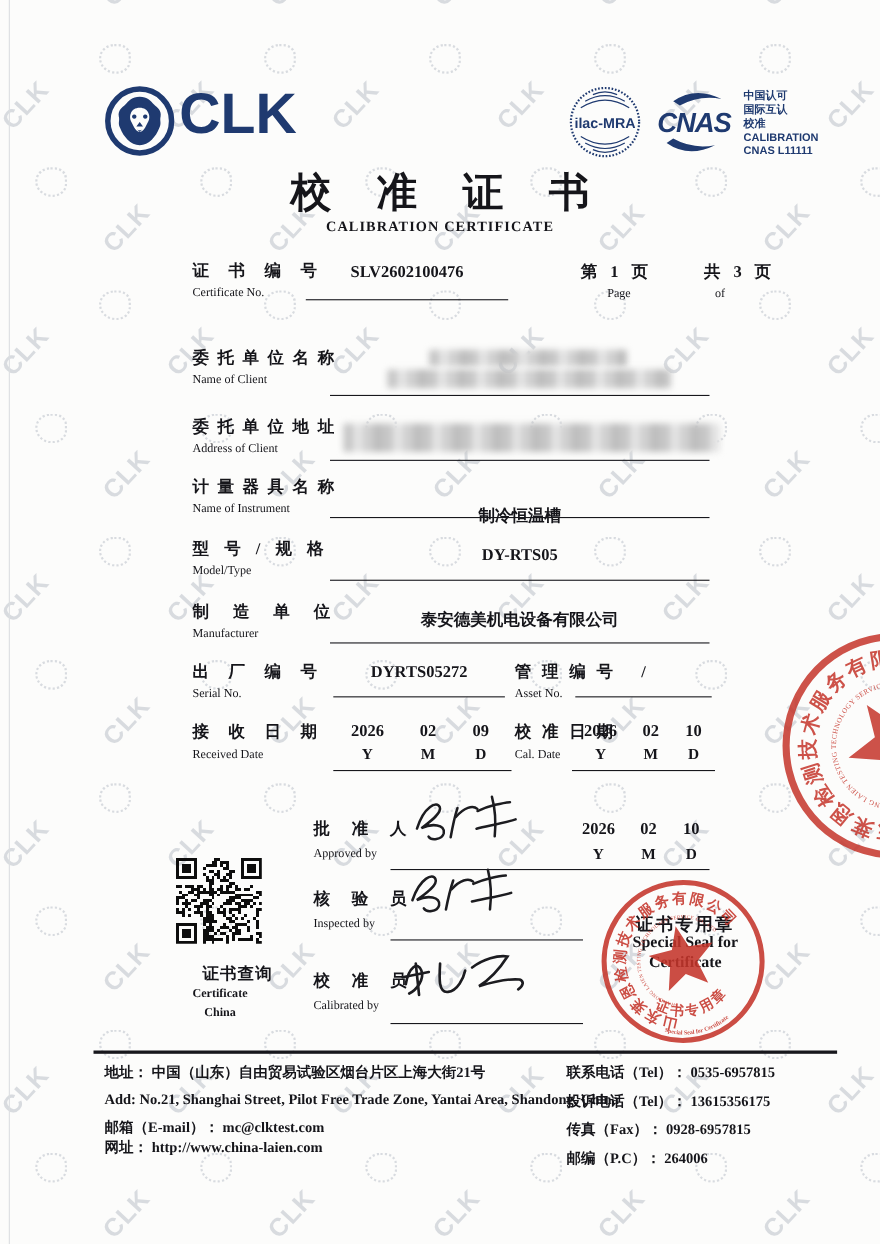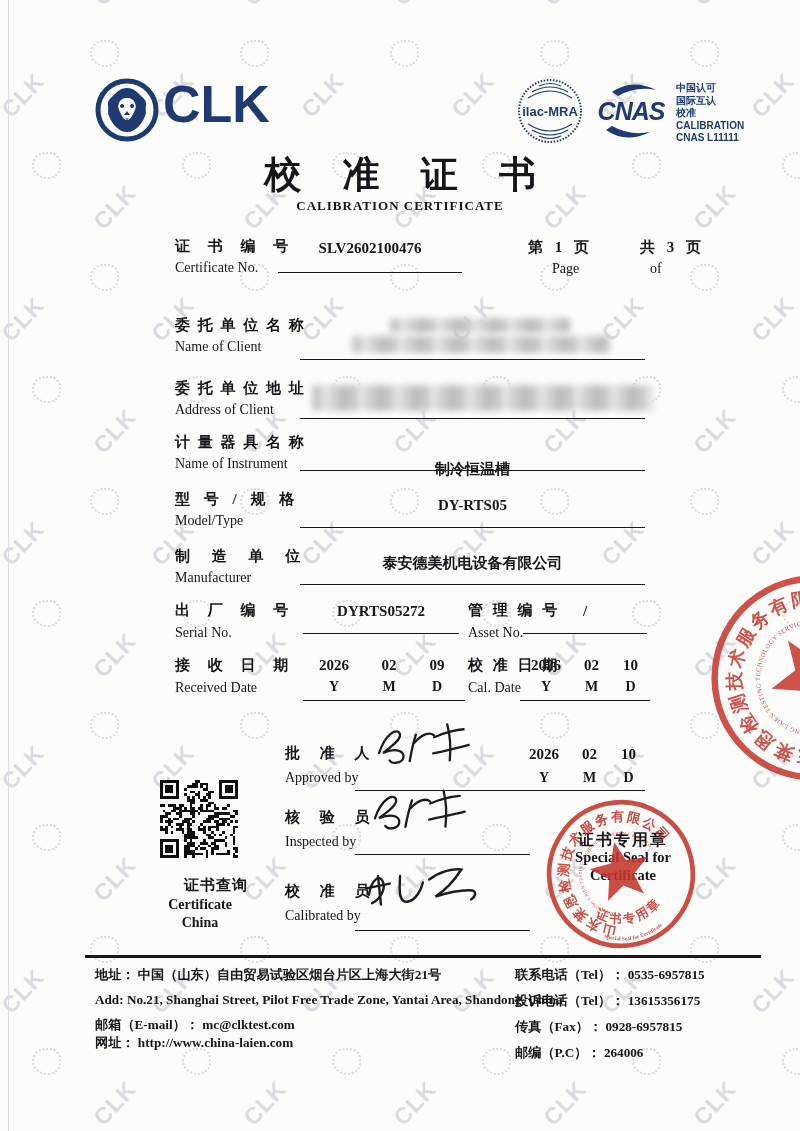--- a/index.html
+++ b/index.html
@@ -1,20 +1,20 @@
 <!DOCTYPE html>
 <html><head>
 <meta charset="utf-8">
 <style>
   html,body{margin:0;padding:0;background:#e8e8e8;}
   .page{position:relative;width:800px;height:1131px;background:#fcfcfb;overflow:hidden;
         font-family:"Liberation Serif","DejaVu Serif",serif;color:#15151a;}
   .abs{position:absolute;}
   .zh{font-weight:bold;font-size:15px;letter-spacing:2px;white-space:nowrap;}
-  .en{font-size:14px;white-space:nowrap;}
+  .en{font-size:11px;white-space:nowrap;}
   .val{font-weight:bold;font-size:15px;text-align:center;white-space:nowrap;}
   .line{position:absolute;border-top:1.8px solid #17171c;height:0;}
   .num{font-weight:bold;font-size:15px;text-align:center;}
   .ymd{font-weight:bold;font-size:14px;text-align:center;}
   .dcols{display:flex;font-family:Liberation Serif, serif;}
   .dcols > div{flex:0 0 auto;}
   .navy{color:#1f3a70;}
   .redact{position:absolute;border-radius:2px;filter:blur(3px);
      background:repeating-linear-gradient(90deg,#c7c7c7 0 9px,#e3e3e3 9px 18px,#d0d0d0 18px 27px,#bebebe 27px 36px);}
   .wm-text{position:absolute;font:700 23px "Liberation Sans","DejaVu Sans",sans-serif;

